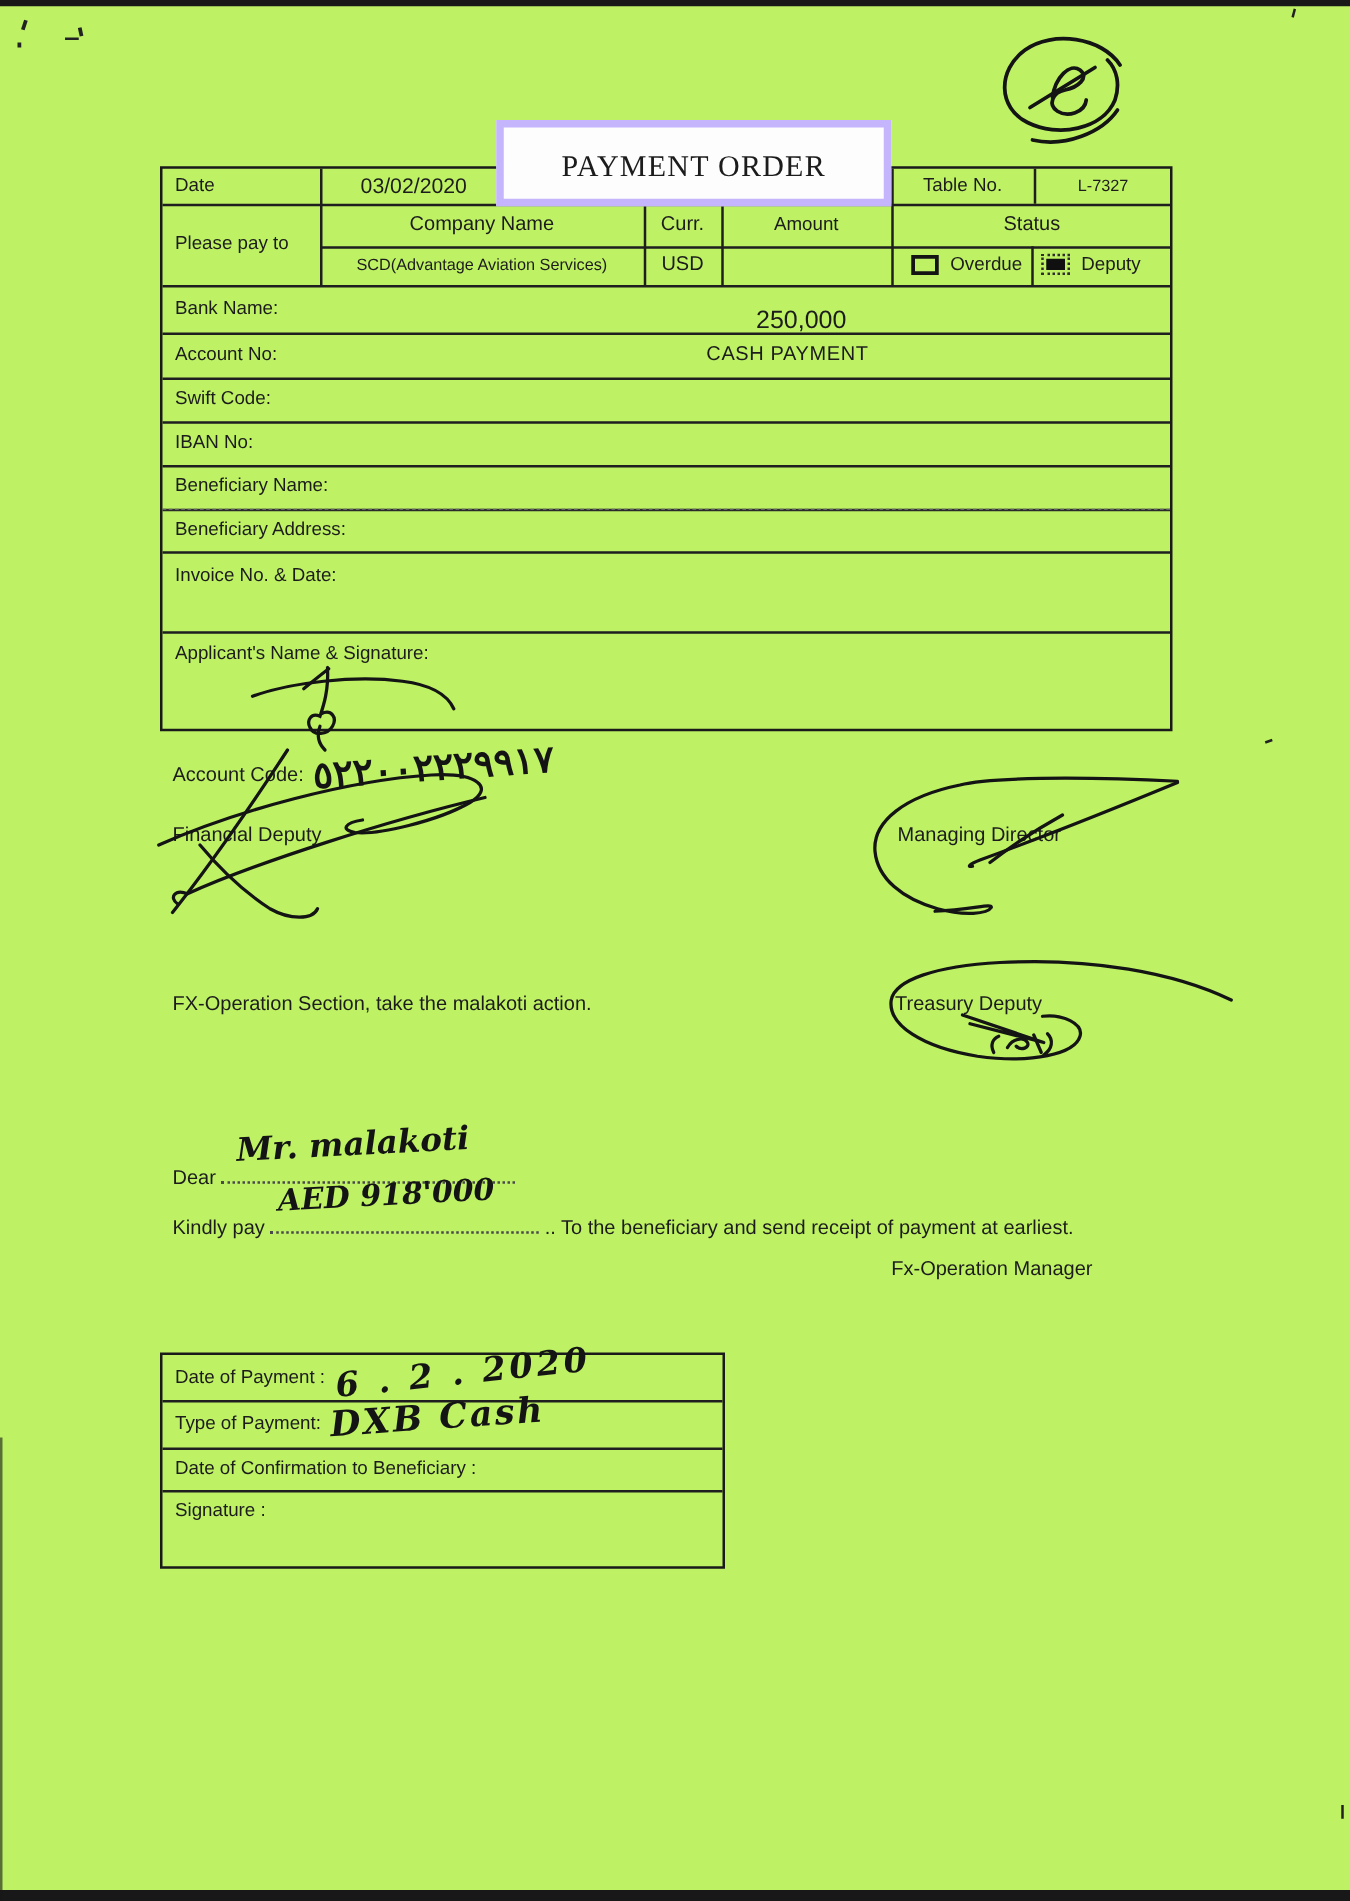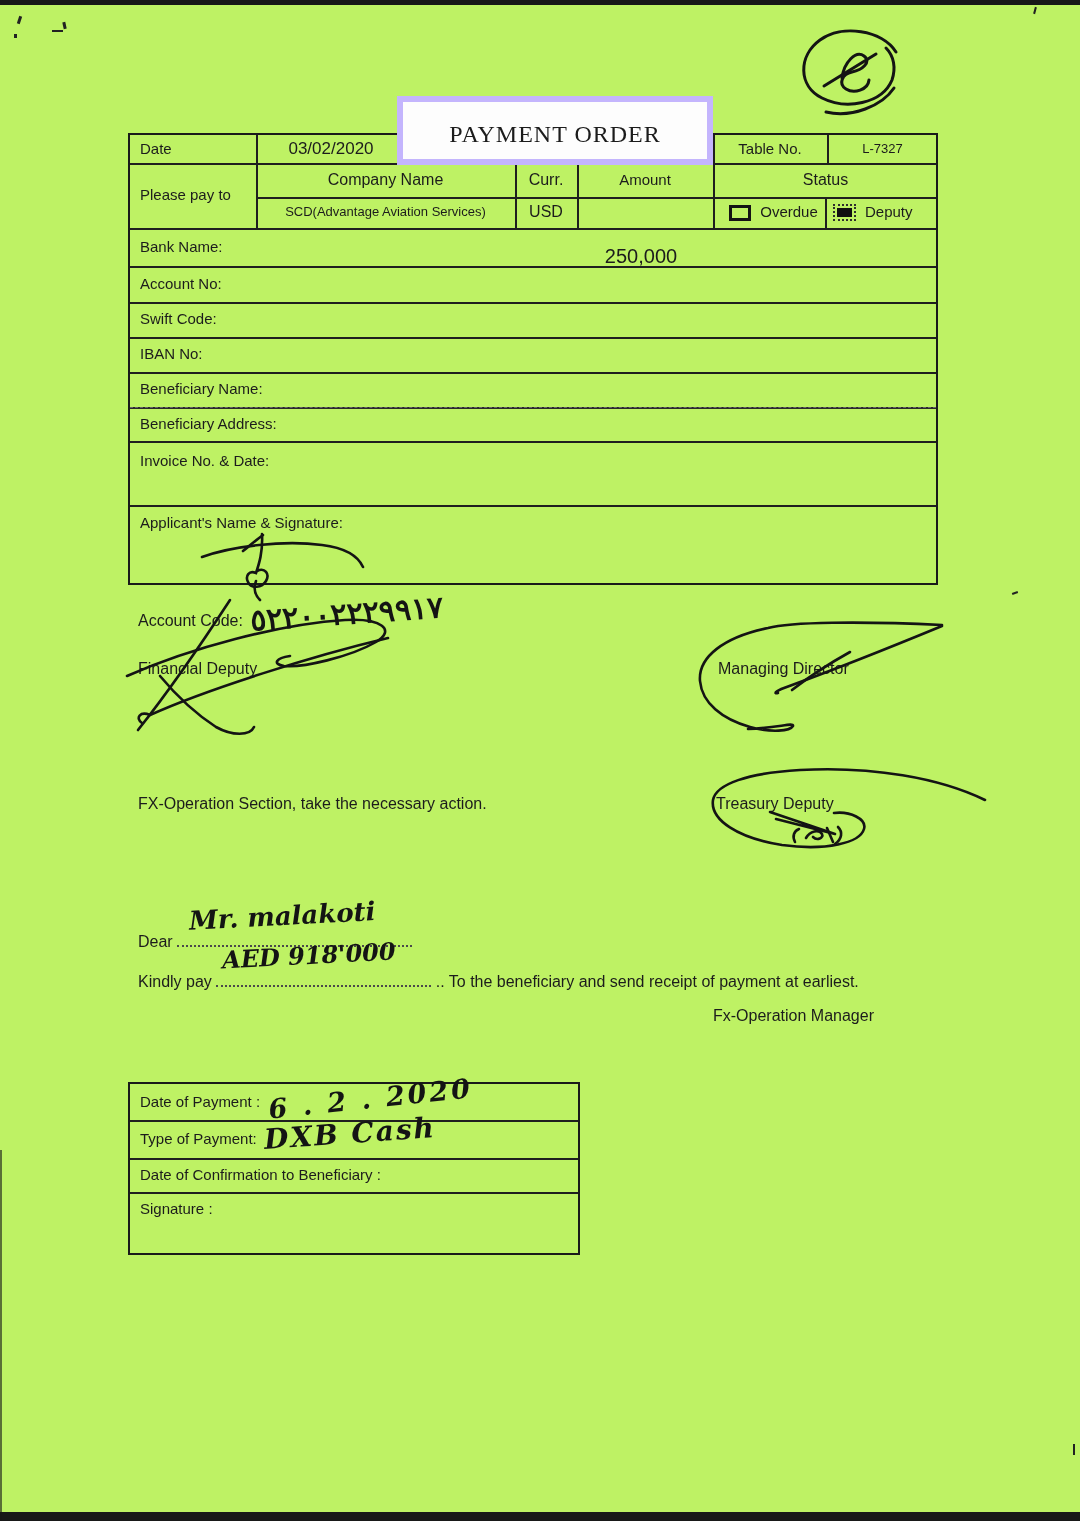--- a/index.html
+++ b/index.html
@@ -88,38 +88,39 @@
 
     <span class="cell" style="left:592px;width:103px;top:62px;height:31px;line-height:30px;text-align:center;">
       <span class="cb cb-overdue"></span><span class="lbl">Overdue</span>
     </span>
     <span class="cell" style="left:703px;width:105px;top:62px;height:31px;line-height:30px;">
       <span class="cb cb-advance checked"></span><span class="lbl">Deputy</span>
     </span>
 
     <span class="cell lbl" style="left:10px;top:93px;height:38px;line-height:37px;">Bank Name:</span>
     <span class="cell lbl" style="left:10px;top:131px;height:36px;line-height:35px;">Account No:</span>
+    <span class="cell ctr" style="left:360px;width:280px;top:131px;height:36px;line-height:35px;font-size:16px;letter-spacing:.5px;">CASH PAYMENT</span>
     <span class="cell lbl" style="left:10px;top:167px;height:30px;line-height:34px;">Swift Code:</span>
     <span class="cell lbl" style="left:10px;top:202px;height:35px;line-height:34px;">IBAN No:</span>
     <span class="cell lbl" style="left:10px;top:237px;height:35px;line-height:34px;">Beneficiary Name:</span>
     <span class="cell lbl" style="left:10px;top:272px;height:34px;line-height:33px;">Beneficiary Address:</span>
     <span class="cell lbl" style="left:10px;top:306px;height:40px;line-height:39px;">Invoice No. &amp; Date:</span>
 
     <span class="cell lbl" style="left:10px;top:370px;height:36px;line-height:35px;">Applicant's Name &amp; Signature:</span>
   </div>
 
   <div id="title-box">
     <span>PAYMENT ORDER</span>
   </div>
 
   <span class="abs lbl" style="left:138px;top:612px;font-size:16px;">Account Code:</span>
   <span class="abs hand" style="left:250px;top:596px;font-size:30px;letter-spacing:5px;transform:rotate(-4deg);font-style:normal;">٥٢٢٠٠٢٢٢٩٩١٧</span>
   <span class="abs lbl" style="left:138px;top:660px;font-size:16px;">Financial Deputy</span>
   <span class="abs lbl" style="left:718px;top:660px;font-size:16px;">Managing Director</span>
-  <span class="abs lbl" style="left:138px;top:795px;font-size:16px;">FX-Operation Section, take the necessary action.</span>
+  <span class="abs lbl" style="left:138px;top:795px;font-size:16px;">FX-Operation Section, take the malakoti action.</span>
   <span class="abs lbl" style="left:716px;top:795px;font-size:16px;">Treasury Deputy</span>
 
   <div class="abs memo-line" style="left:138px;top:915px;">
     <span>Dear</span>
     <span class="leader" style="width:235px;height:30px;position:relative;">
       <span class="hand" style="position:absolute;left:12px;top:-14px;font-size:26px;transform:rotate(-3deg);">Mr. malakoti</span>
     </span>
   </div>
   <div class="abs memo-line" style="left:138px;top:955px;">
     <span>Kindly pay</span>

